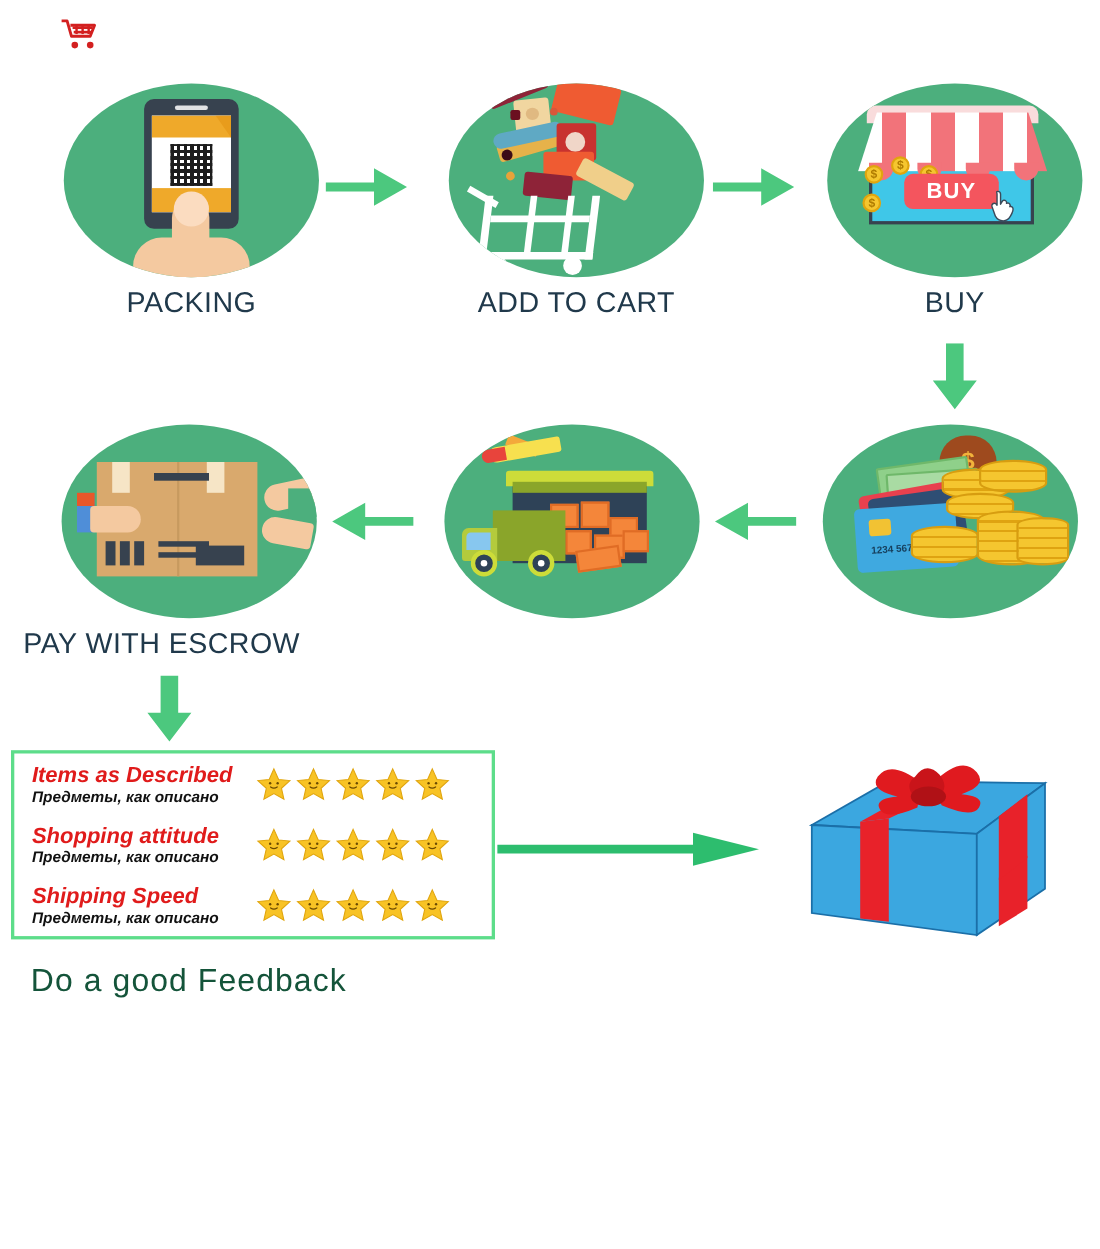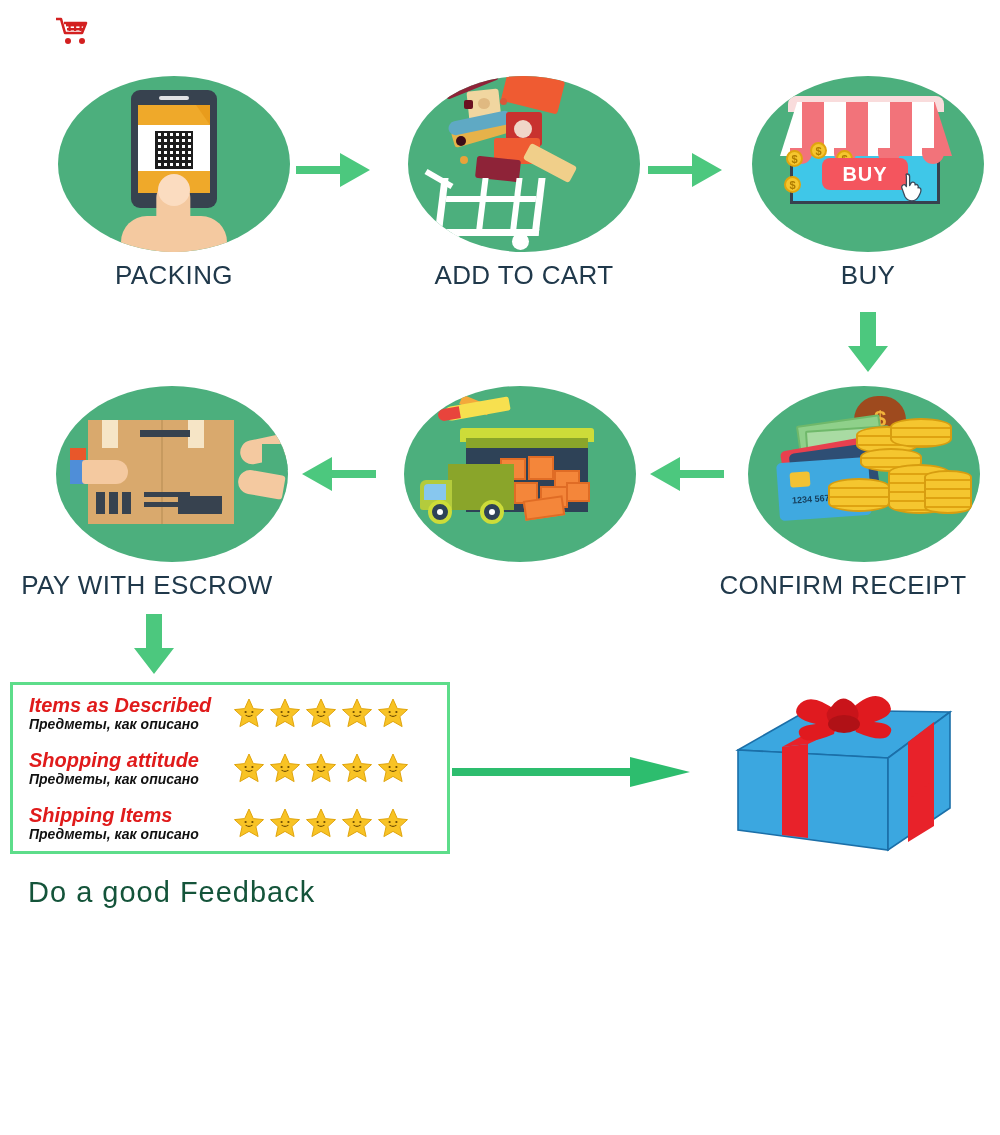--- a/index.html
+++ b/index.html
@@ -343,21 +343,20 @@
       <div class="card" style="left:42px;top:86px;width:20px;height:15px;background:#f2c233;border-radius:3px;transform:rotate(-4deg);"></div>
       <div class="abs" style="left:44px;top:108px;color:#17405e;font-size:9px;font-weight:bold;transform:rotate(-4deg);">1234 5678</div>
       <div class="stack" style="left:108px;top:40px;height:28px;"></div>
       <div class="stack" style="left:142px;top:32px;height:30px;"></div>
       <div class="stack" style="left:112px;top:62px;height:24px;"></div>
       <div class="stack" style="left:80px;top:92px;height:34px;"></div>
       <div class="stack" style="left:140px;top:78px;height:50px;"></div>
       <div class="stack" style="left:176px;top:84px;height:44px;width:48px;"></div>
     </div>
   </div>
-  <div class="step-label nowrap" style="margin-left:-42px;">CONFIRM RECEIPT</div>
 </div>
 
 <div class="arrow-v" style="left:132px;top:614px;">
   <svg width="44" height="62" viewBox="0 0 44 62">
       <path d="M14 0 h16 v34 h12 L22 60 L2 34 h12 Z" fill="#4CC87E"></path>
     </svg>
 </div>
 
 <div class="abs" id="feedback-panel">
 
@@ -434,21 +433,21 @@
             <path d="M16 2 20.3 11.6 30.5 12.6 22.9 19.6 25.1 29.6 16 24.4 6.9 29.6 9.1 19.6 1.5 12.6 11.7 11.6Z" fill="#f8c325" stroke="#e0a50e" stroke-width="1"></path>
             <circle cx="12.6" cy="15" r="1.1" fill="#6b4a00"></circle>
             <circle cx="19.4" cy="15" r="1.1" fill="#6b4a00"></circle>
             <path d="M13 18.4q3 2 6 0" stroke="#6b4a00" stroke-width="1.1" fill="none" stroke-linecap="round"></path>
           </svg></span>
     </div>
   </div>
 
   <div class="fb-row" style="top:120px;">
     <div class="fb-texts">
-      <div class="fb-en">Shipping Items</div>
+      <div class="fb-en">Shipping Speed</div>
       <div class="fb-ru">Предметы, как описано</div>
     </div>
     <div class="stars">
       <span class="star"><svg width="32" height="32" viewBox="0 0 32 32">
             <path d="M16 2 20.3 11.6 30.5 12.6 22.9 19.6 25.1 29.6 16 24.4 6.9 29.6 9.1 19.6 1.5 12.6 11.7 11.6Z" fill="#f8c325" stroke="#e0a50e" stroke-width="1"></path>
             <circle cx="12.6" cy="15" r="1.1" fill="#6b4a00"></circle>
             <circle cx="19.4" cy="15" r="1.1" fill="#6b4a00"></circle>
             <path d="M13 18.4q3 2 6 0" stroke="#6b4a00" stroke-width="1.1" fill="none" stroke-linecap="round"></path>
           </svg></span>
       <span class="star"><svg width="32" height="32" viewBox="0 0 32 32">

